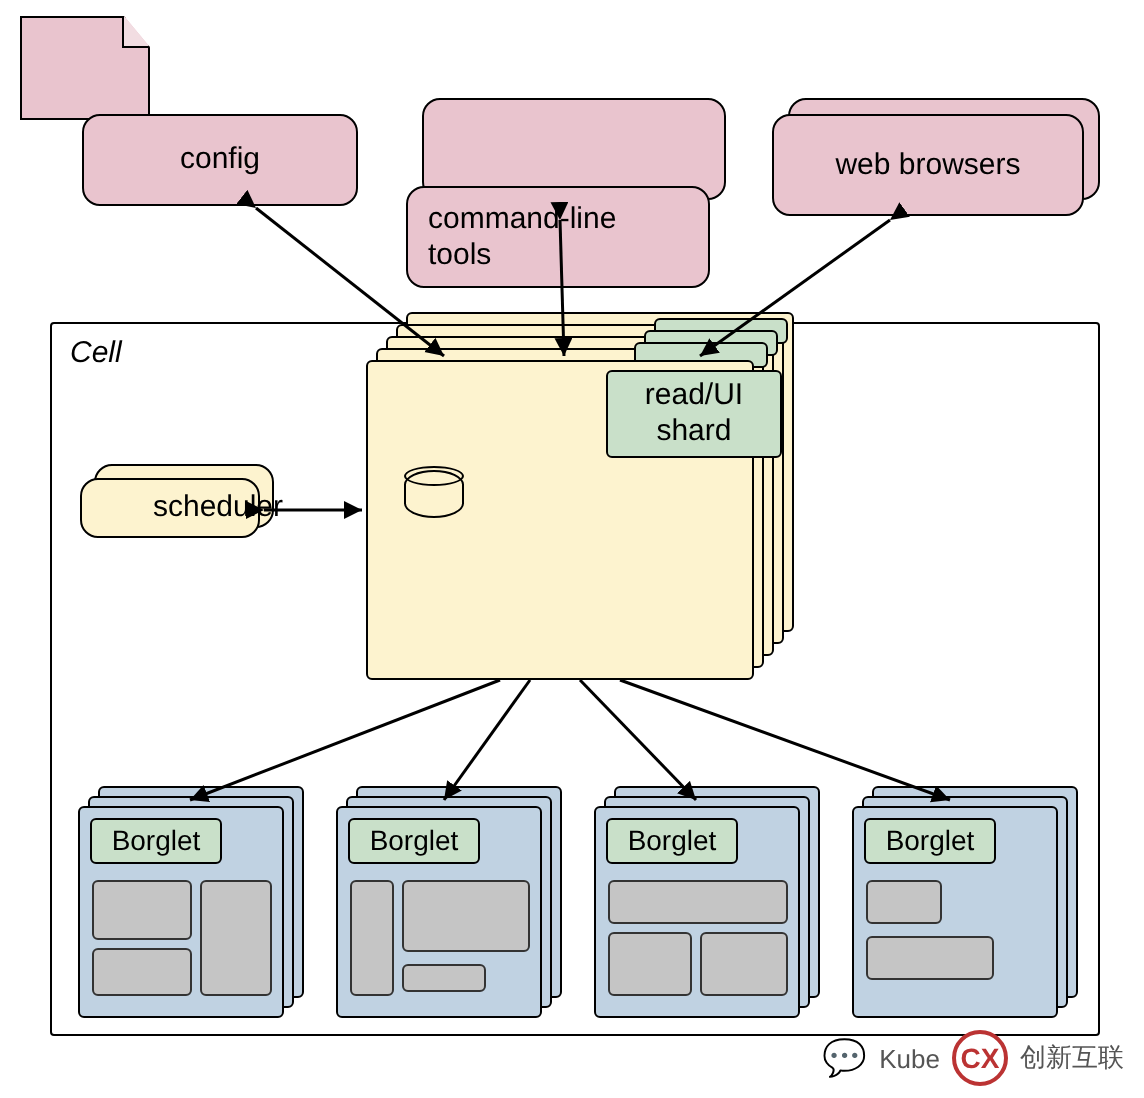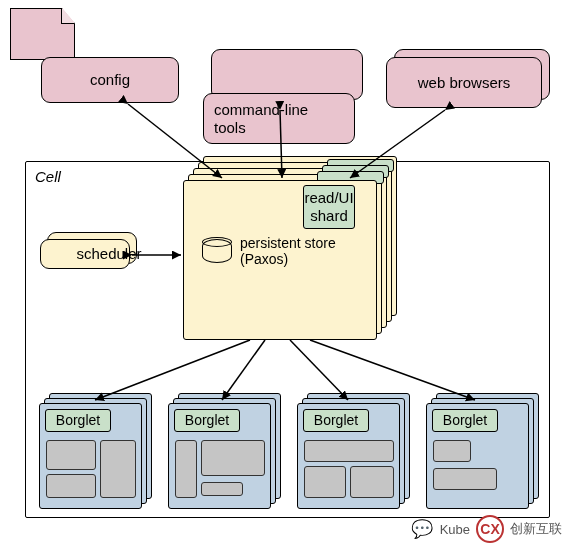--- a/index.html
+++ b/index.html
@@ -87,31 +87,29 @@
 <div class="stack-shadow yellow" style="left:198px;top:162px;width:194px;height:160px;border-radius:3px;"></div>
 <div class="stack-shadow yellow" style="left:193px;top:168px;width:194px;height:160px;border-radius:3px;"></div>
 <div class="stack-shadow yellow" style="left:188px;top:174px;width:194px;height:160px;border-radius:3px;"></div>
 
 <div class="green" style="position:absolute;left:327px;top:159px;width:67px;height:13px;border:1.5px solid #000;border-radius:3px;"></div>
 <div class="green" style="position:absolute;left:322px;top:165px;width:67px;height:13px;border:1.5px solid #000;border-radius:3px;"></div>
 <div class="green" style="position:absolute;left:317px;top:171px;width:67px;height:13px;border:1.5px solid #000;border-radius:3px;"></div>
 
 <div class="yellow" style="position:absolute;left:183px;top:180px;width:194px;height:160px;border:1.5px solid #000;border-radius:3px;">
 
-  <div class="box green" style="left:119px;top:4px;width:52px;height:44px;border-radius:3px;">
+  <div class="box green" style="left:119px;top:4px;width:88px;height:44px;border-radius:3px;">
     <span style="white-space:pre-line;">read/UI
 shard</span>
   </div>
 
   <div style="position:absolute;left:18px;top:54px;display:flex;align-items:center;gap:8px;">
     <span style="display:inline-block;width:30px;height:24px;border:1.5px solid #000;border-radius:50%/30%;position:relative;background:#fdf3cf;">
       <span style="position:absolute;left:-1.5px;top:-3px;width:30px;height:10px;border:1.5px solid #000;border-radius:50%;"></span>
     </span>
-    <span style="white-space:pre-line;text-align:left;font-size:14px;">persistent store
-(Paxos)</span>
   </div>
 
 </div>
 
 <div class="stack-shadow yellow" style="left:47px;top:232px;width:90px;height:32px;"></div>
 <div class="box yellow" style="left:40px;top:239px;width:90px;height:30px;padding-left:48px;">
   <span>scheduler</span>
 </div>
 
 <div class="stack-shadow blue" style="left:49px;top:393px;width:103px;height:106px;border-radius:3px;"></div>

